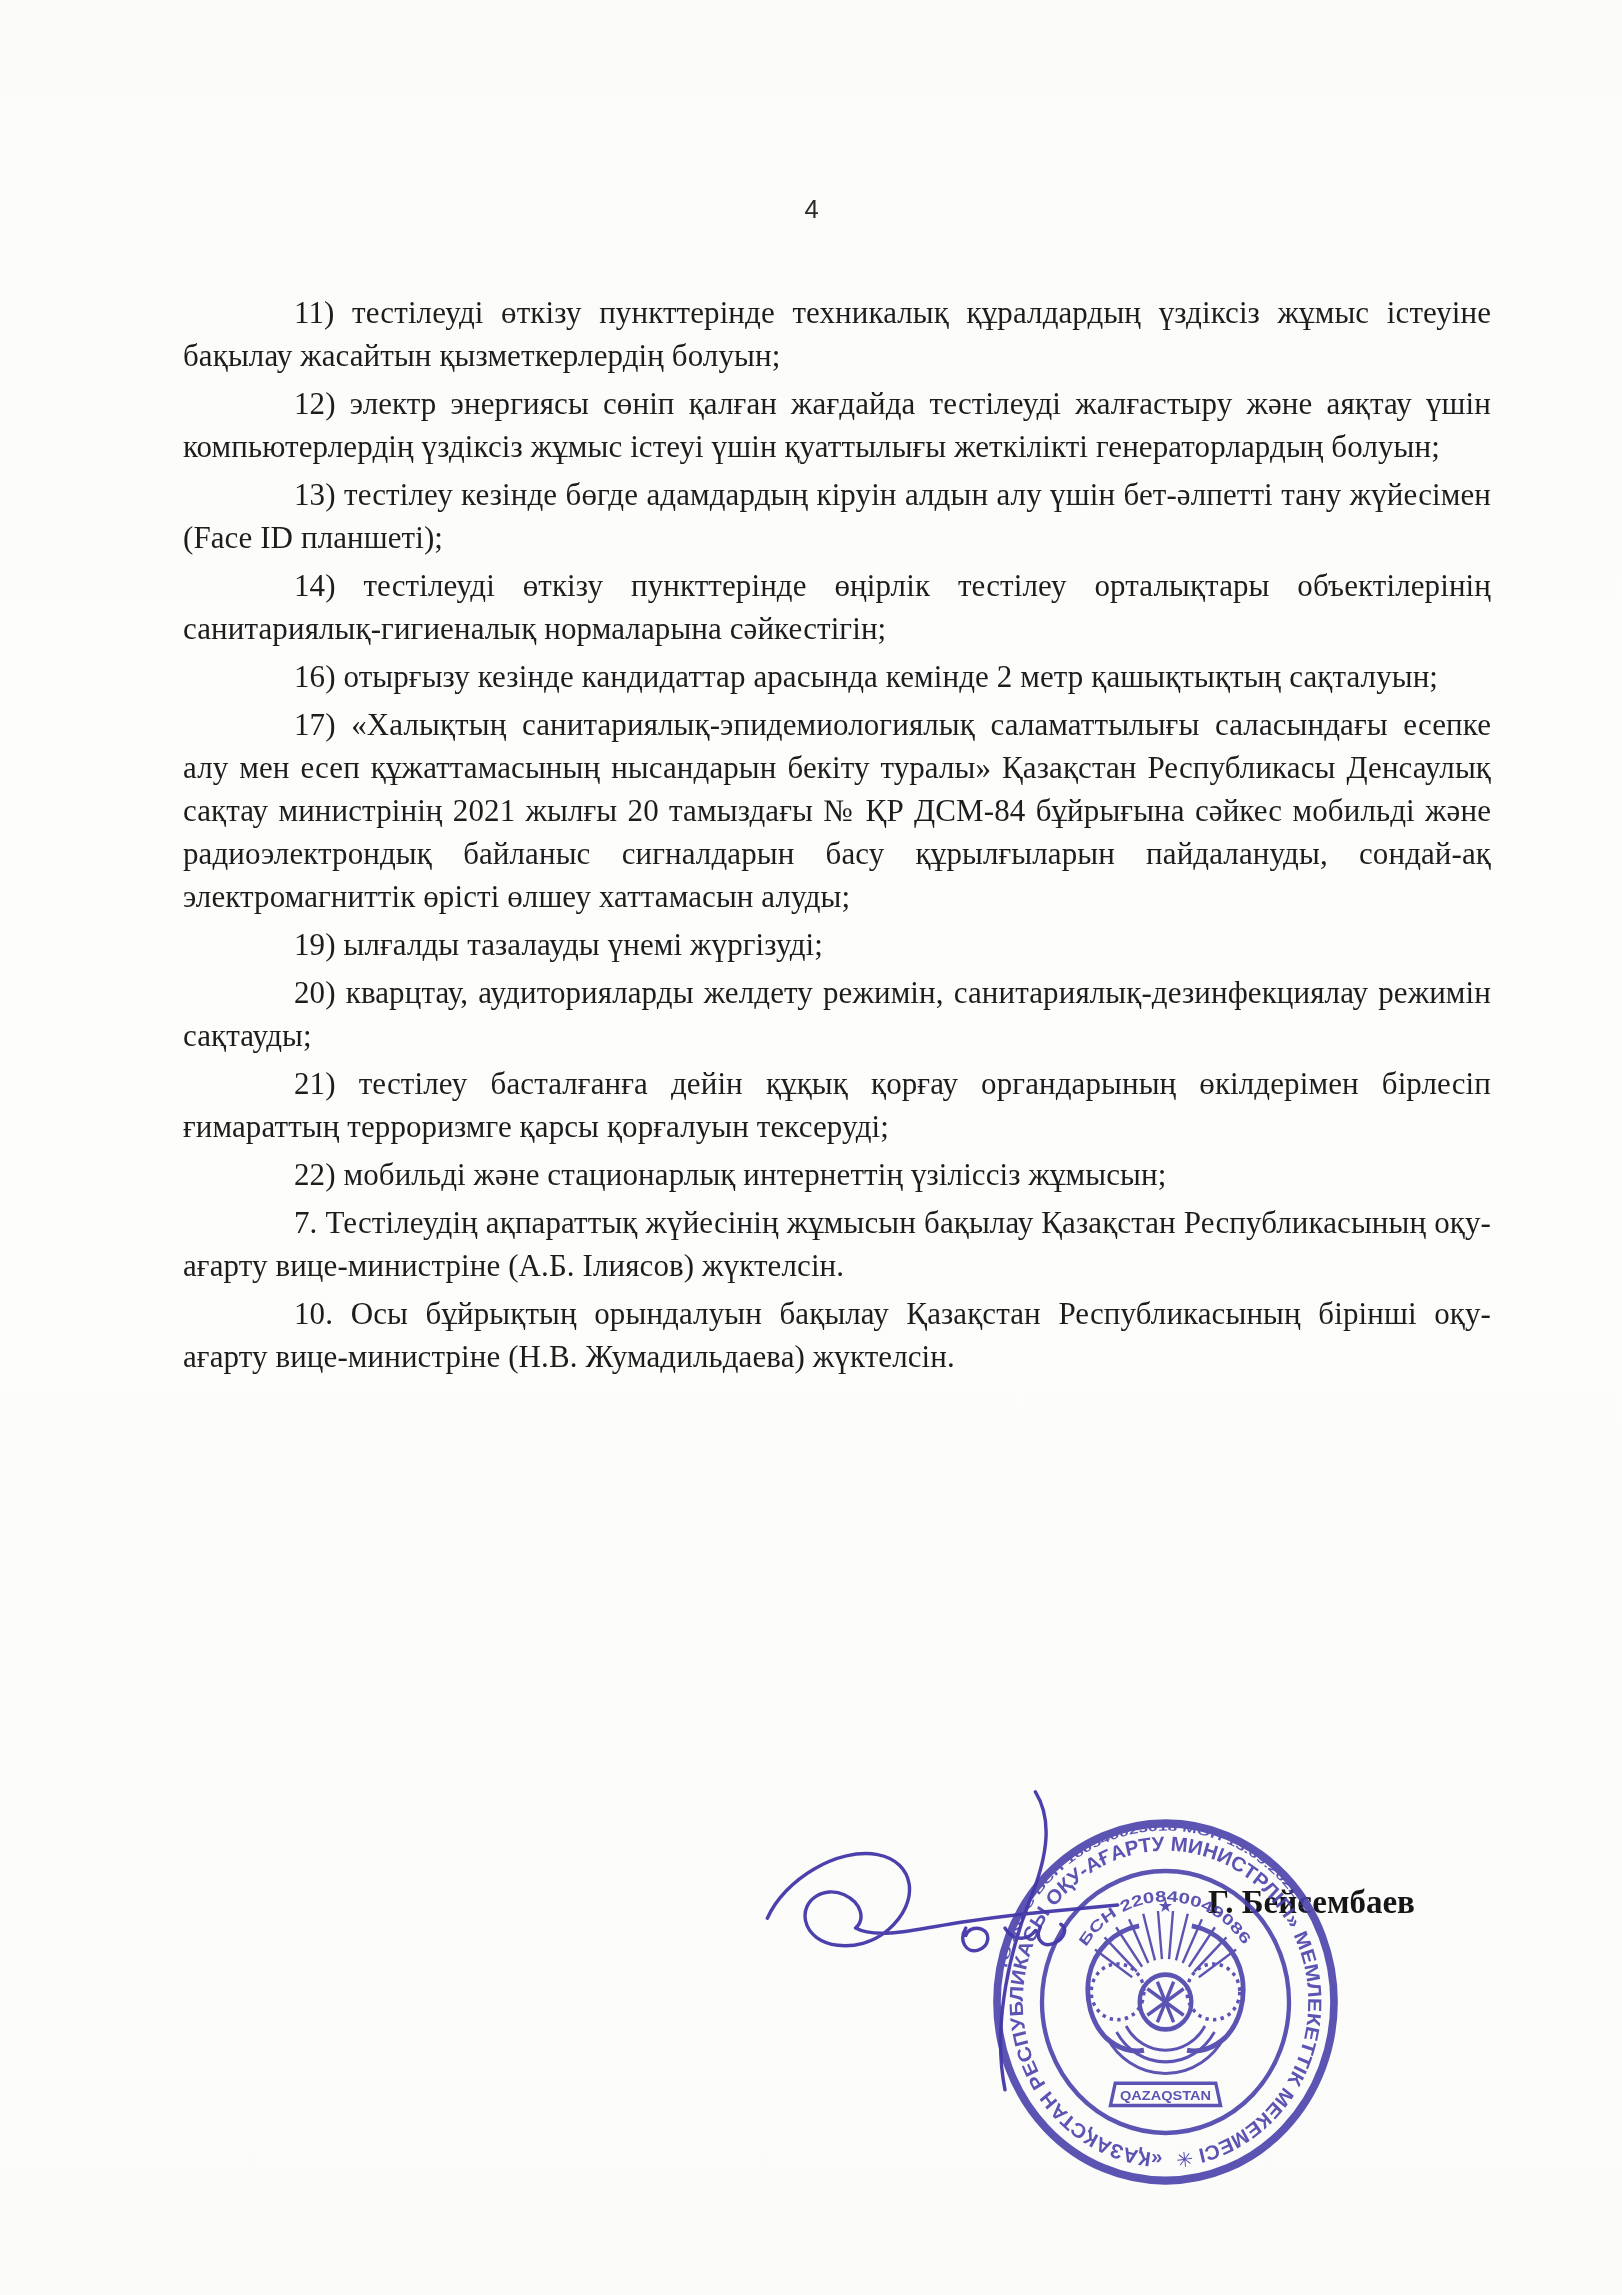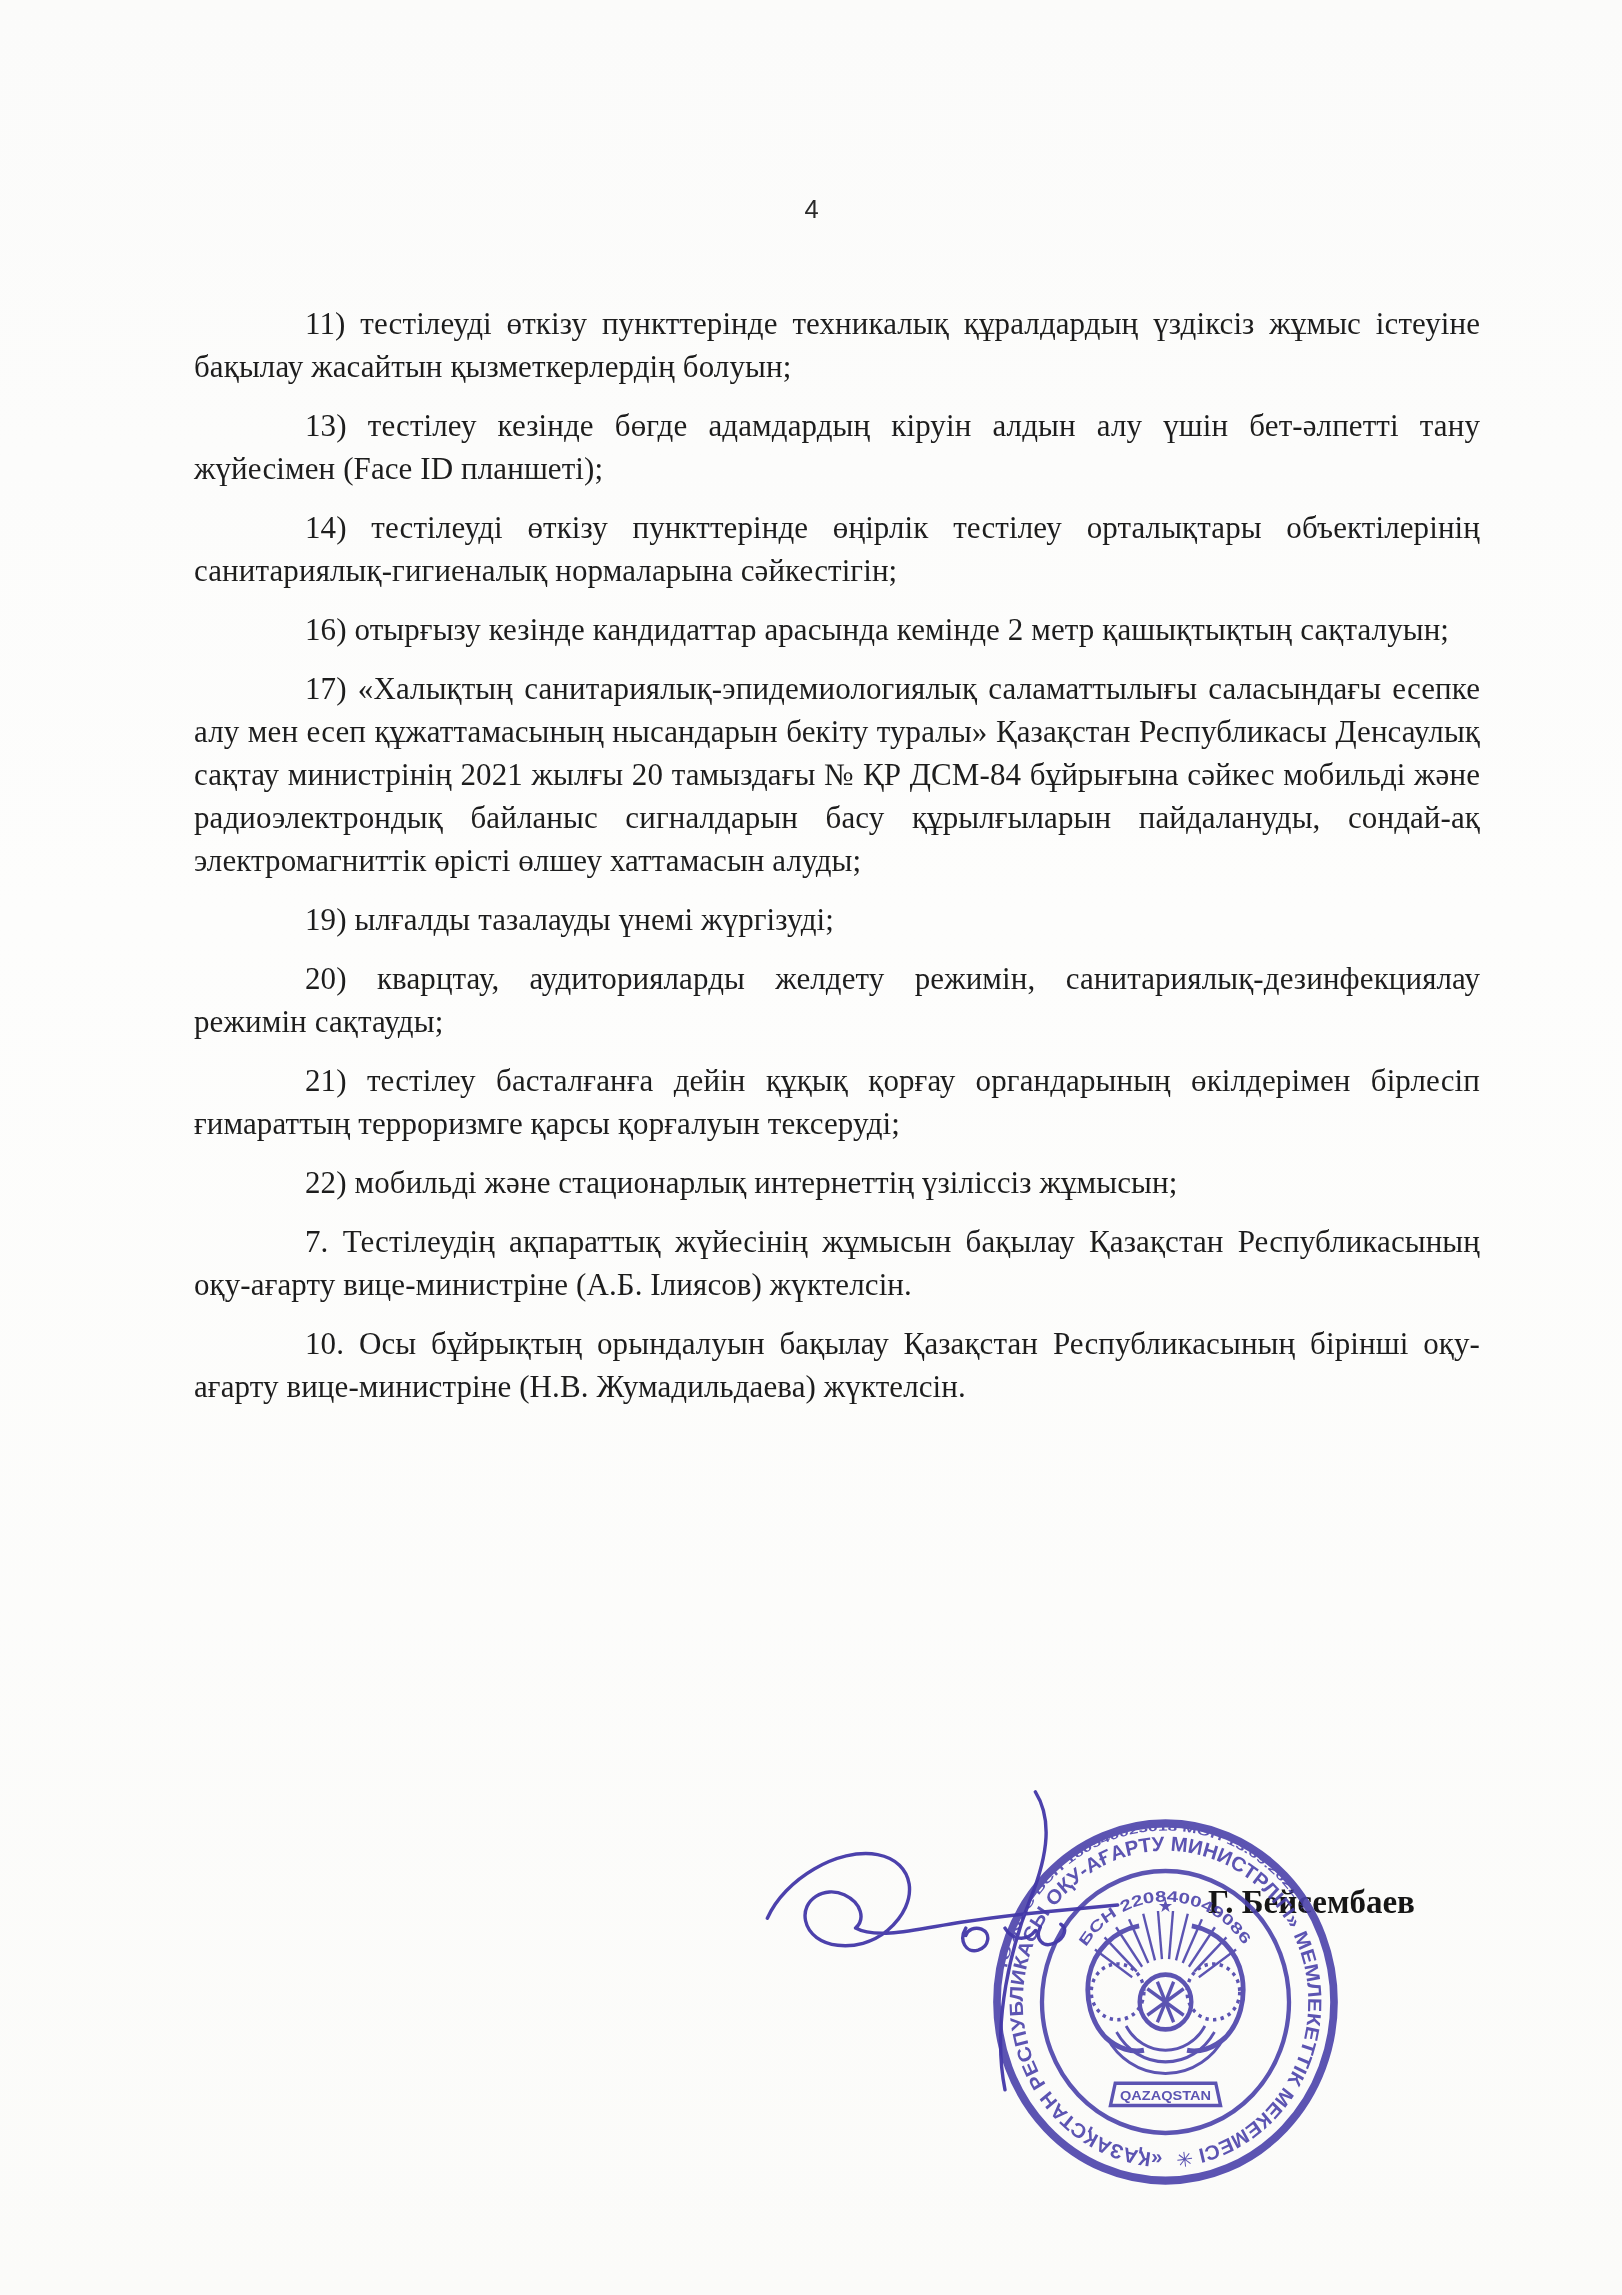--- a/index.html
+++ b/index.html
@@ -16,21 +16,21 @@
     position:absolute;top:195px;left:0;right:0;
     text-align:center;
     font-family:"Liberation Sans","DejaVu Sans",sans-serif;
     font-size:25.5px;color:#2a2a2a;
   }
   .content{
     position:absolute;left:178px;top:286px;width:1318px;
     z-index:1;
   }
   .content p{
-    margin:16px;
+    margin:5px;
     font-size:31px;
     line-height:43px;
     text-align:justify;
     text-indent:111px;
     letter-spacing:0.1px;
     color:#1d1d1d;
   }
   .sig-block{
     position:absolute;left:274px;top:1850px;
     font-size:32px;font-weight:bold;line-height:60px;
@@ -60,20 +60,21 @@
 </style>
 </head>
 <body>
 
 <div class="page">
 
   <div class="page-number">4</div>
 
   <div class="content">
     <p>11) тестілеуді өткізу пункттерінде техникалық құралдардың үздіксіз жұмыс істеуіне бақылау жасайтын қызметкерлердің болуын;</p>
+    <p>12) электр энергиясы сөніп қалған жағдайда тестілеуді жалғастыру және аяқтау үшін компьютерлердің үздіксіз жұмыс істеуі үшін қуаттылығы жеткілікті генераторлардың болуын;</p>
     <p>13) тестілеу кезінде бөгде адамдардың кіруін алдын алу үшін бет-әлпетті тану жүйесімен (Face ID планшеті);</p>
     <p>14) тестілеуді өткізу пункттерінде өңірлік тестілеу орталықтары объектілерінің санитариялық-гигиеналық нормаларына сәйкестігін;</p>
     <p>16) отырғызу кезінде кандидаттар арасында кемінде 2 метр қашықтықтың сақталуын;</p>
     <p>17) «Халықтың санитариялық-эпидемиологиялық саламаттылығы саласындағы есепке алу мен есеп құжаттамасының нысандарын бекіту туралы» Қазақстан Республикасы Денсаулық сақтау министрінің 2021 жылғы 20 тамыздағы № ҚР ДСМ-84 бұйрығына сәйкес мобильді және радиоэлектрондық байланыс сигналдарын басу құрылғыларын пайдалануды, сондай-ақ электромагниттік өрісті өлшеу хаттамасын алуды;</p>
     <p>19) ылғалды тазалауды үнемі жүргізуді;</p>
     <p>20) кварцтау, аудиторияларды желдету режимін, санитариялық-дезинфекциялау режимін сақтауды;</p>
     <p>21) тестілеу басталғанға дейін құқық қорғау органдарының өкілдерімен бірлесіп ғимараттың терроризмге қарсы қорғалуын тексеруді;</p>
     <p>22) мобильді және стационарлық интернеттің үзіліссіз жұмысын;</p>
     <p>7. Тестілеудің ақпараттық жүйесінің жұмысын бақылау Қазақстан Республикасының оқу-ағарту вице-министріне (А.Б. Ілиясов) жүктелсін.</p>
     <p>10. Осы бұйрықтың орындалуын бақылау Қазақстан Республикасының бірінші оқу-ағарту вице-министріне (Н.В. Жумадильдаева) жүктелсін.</p>

